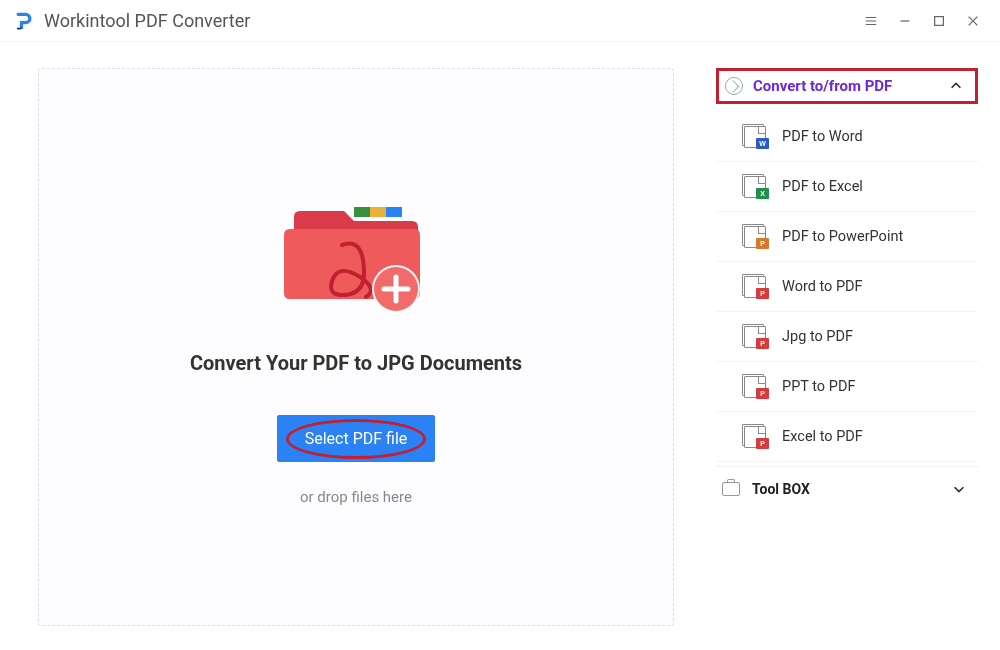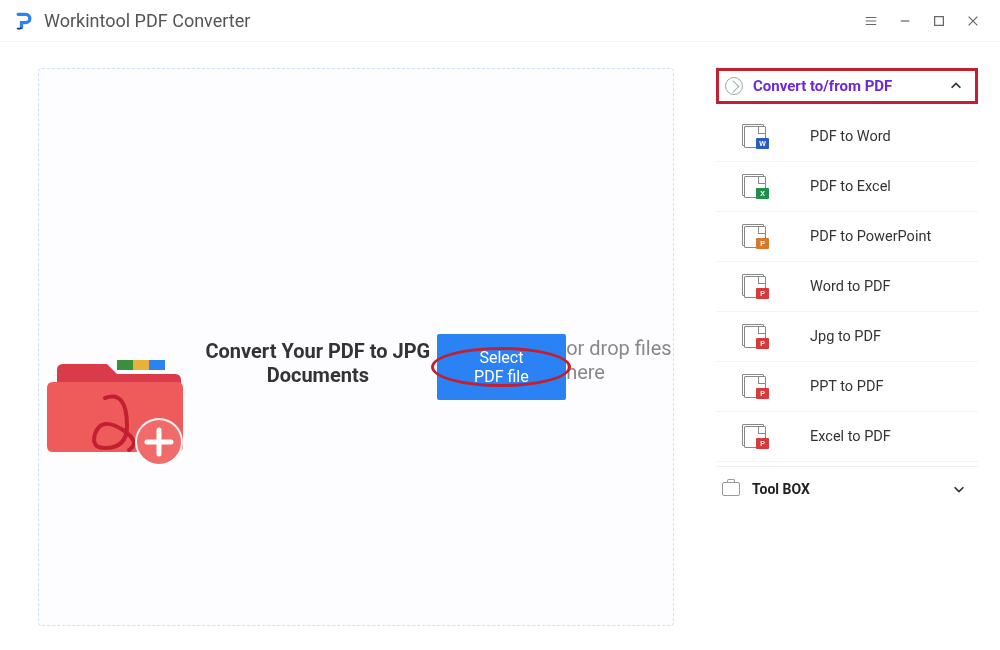--- a/index.html
+++ b/index.html
@@ -6,34 +6,34 @@
   body { background: #fff; width: 1000px; height: 650px; overflow: hidden; }
   .titlebar { height: 42px; display: flex; align-items: center; padding: 0 10px 0 14px; border-bottom: 1px solid #f5f5f5; }
   .logo { width: 20px; height: 20px; margin-right: 10px; position: relative; }
   .logo svg { width: 100%; height: 100%; }
   .titlebar-title { font-size: 18px; color: #555; }
   .titlebar-spacer { flex: 1; }
   .win-btn { width: 34px; height: 32px; display: flex; align-items: center; justify-content: center; cursor: pointer; color: #777; }
   .win-btn svg { width: 14px; height: 14px; stroke: #666; stroke-width: 1.4; fill: none; }
   .app-body { display: flex; height: calc(100% - 42px); }
   .main-area { flex: 1; padding: 26px 0 26px 38px; }
-  .drop-zone { width: 636px; height: 558px; border: 1px dashed #cfe1f9; border-radius: 4px; background: #fdfdff; display: flex; flex-direction: row; align-items: center; position: relative; }
+  .drop-zone { width: 636px; height: 558px; border: 1px dashed #cfe1f9; border-radius: 4px; background: #fdfdff; display: flex; flex-direction: column; align-items: center; position: relative; }
   .folder-wrap { margin-top: 120px; position: relative; width: 160px; height: 130px; }
   .heading { margin-top: 32px; font-size: 20px; font-weight: 700; color: #333; text-align: center; }
   .select-btn { margin-top: 40px; background: #2b82f5; color: #fff; border: none; padding: 14px 28px; font-size: 16px; border-radius: 2px; cursor: pointer; position: relative; }
   .select-annot { position: absolute; left: 50%; top: 50%; transform: translate(-50%, -50%); width: 140px; height: 40px; border: 3px solid #c22030; border-radius: 50%; pointer-events: none; }
-  .drop-hint { margin-top: 26px; color: #888; font-size: 20px; }
+  .drop-hint { margin-top: 26px; color: #888; font-size: 15px; }
   .sidebar { width: 298px; padding: 26px 22px 0 14px; }
   .section-h { display: flex; align-items: center; padding: 6px 12px 6px 6px; font-weight: 700; font-size: 15px; color: #6d28d9; position: relative; cursor: pointer; border: 3px solid #c22030; }
   .section-h .h-icon { width: 18px; height: 18px; margin-right: 10px; border: 1.6px solid #9aa; border-radius: 50%; display: flex; align-items: center; justify-content: center; }
   .section-h .h-icon::after { content:""; width:8px; height:8px; border:1.4px solid #9aa; border-left:0; border-bottom:0; transform: rotate(45deg) translate(-1px,1px); }
   .section-h .chev { margin-left: auto; width: 14px; height: 14px; }
   .section-h .chev svg { width:100%; height:100%; stroke:#333; stroke-width:2; fill:none; }
   .menu { margin-top: 8px; }
-  .item { display: flex; align-items: center; height: 50px; padding-left: 28px; font-size: 14.5px; color: #333; cursor: pointer; border-bottom: 1px solid #f3f3f5; position: relative; gap: 28px; }
+  .item { display: flex; align-items: center; height: 50px; padding-left: 28px; font-size: 14.5px; color: #333; cursor: pointer; border-bottom: 1px solid #f3f3f5; position: relative; }
   .item.selected { background: #f2f4f8; color: #2b82f5; }
   .item.annot { border: 3px solid #c22030; }
   .item .ficon { width: 22px; height: 22px; margin-right: 16px; position: relative; }
   .ficon .page { position:absolute; inset:0; background:#fff; border:1.5px solid #888; border-radius:1px; }
   .ficon .page.behind { top:-2px; left:-2px; right:2px; bottom:2px; z-index:0; }
   .ficon .page.front { z-index:1; }
   .ficon .corner { position:absolute; top:0; right:0; width:7px; height:7px; background:#fff; border-left:1.5px solid #888; border-bottom:1.5px solid #888; }
   .ficon .badge { position:absolute; bottom:-1px; right:-3px; width:13px; height:11px; border-radius:1px; z-index:2; display:flex; align-items:center; justify-content:center; font-size:7px; font-weight:700; color:#fff; font-family: Arial; }
   .toolbox-h { display:flex; align-items:center; padding: 14px 12px 14px 6px; font-weight:700; font-size:14px; color:#222; cursor:pointer; margin-top:4px; border-top:1px solid #f0f0f2; }
   .toolbox-h .tb-icon { width:18px; height:14px; border:1.5px solid #999; border-radius:2px; margin-right:12px; position:relative; }

